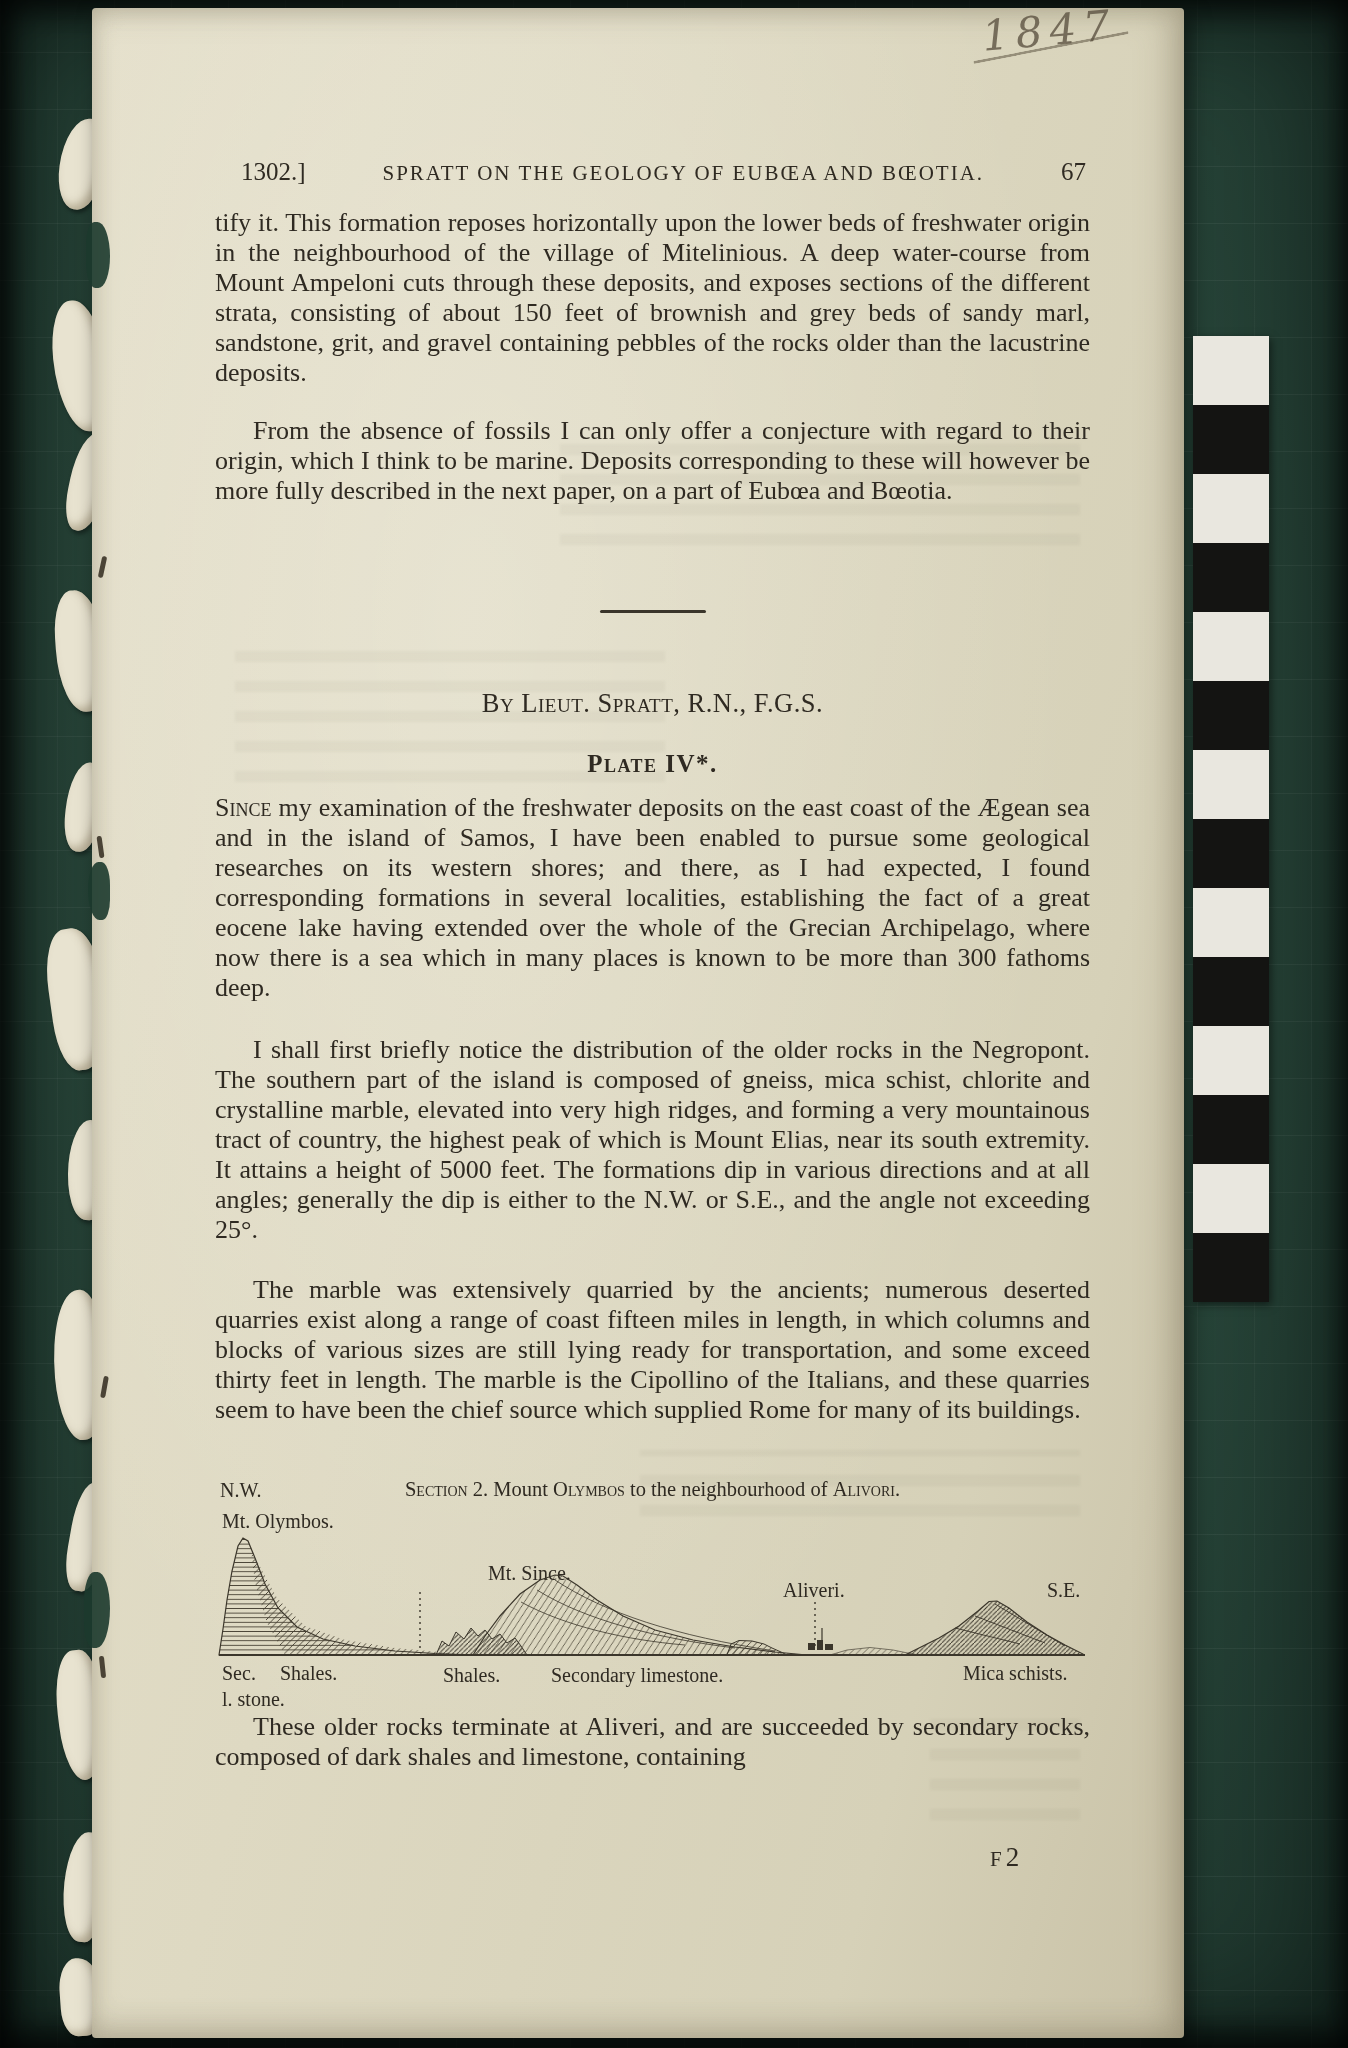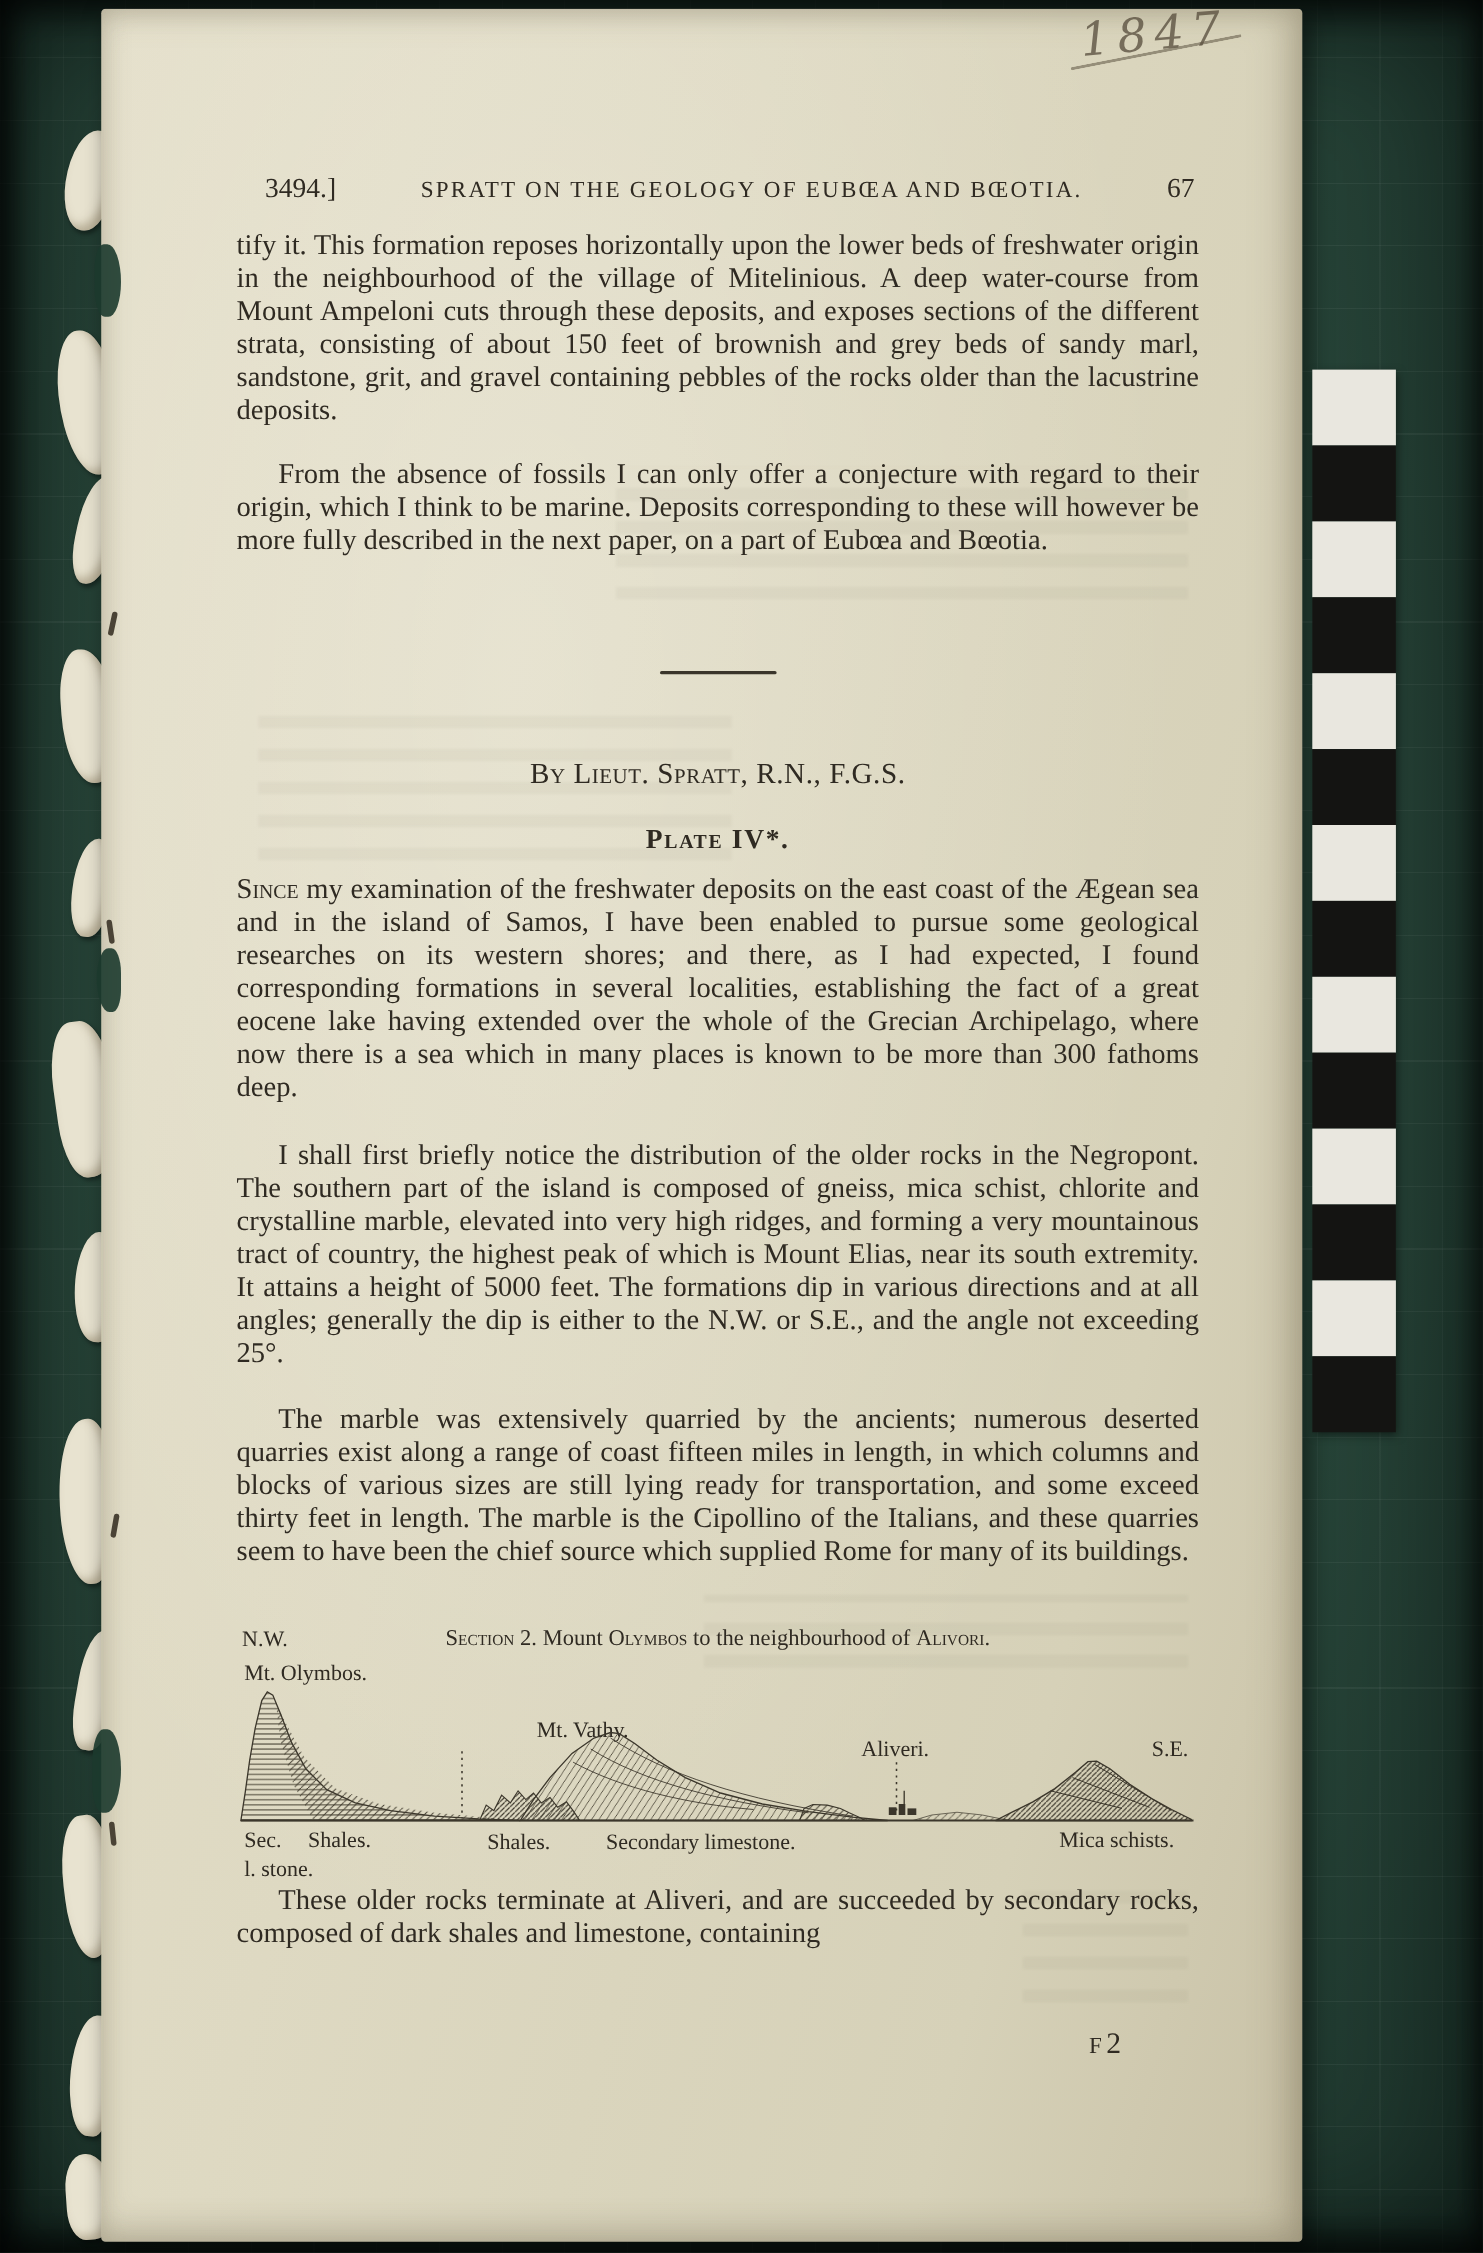--- a/index.html
+++ b/index.html
@@ -105,21 +105,21 @@
 
   <div class="ghost" style="left:560px;top:425px;width:520px;height:120px;"></div>
   <div class="ghost" style="left:235px;top:632px;width:430px;height:150px;"></div>
   <div class="ghost" style="left:640px;top:1450px;width:440px;height:66px;"></div>
   <div class="ghost" style="left:930px;top:1700px;width:150px;height:120px;"></div>
 
   <div class="print handwriting">1847</div>
   <div class="hand-stroke"></div>
 
   <div class="print pg-header">
-    <span class="hdr-year">3494.]</span>
+    <span class="hdr-year">1302.]</span>
     <span class="hdr-title">SPRATT ON THE GEOLOGY OF EUBŒA AND BŒOTIA.</span>
     <span class="hdr-page">67</span>
   </div>
 
   <p class="print para" style="top:208px;">tify it. This formation reposes horizontally upon the lower beds of freshwater origin in the neighbourhood of the village of Mitelinious. A deep water-course from Mount Ampeloni cuts through these deposits, and exposes sections of the different strata, consisting of about 150 feet of brownish and grey beds of sandy marl, sandstone, grit, and gravel containing pebbles of the rocks older than the lacustrine deposits.</p>
   <p class="print para ind" style="top:416px;">From the absence of fossils I can only offer a conjecture with regard to their origin, which I think to be marine. Deposits corresponding to these will however be more fully described in the next paper, on a part of Eubœa and Bœotia.</p>
 
   <div class="print rule"></div>
 
   <div class="print h2line sc">By Lieut. Spratt, R.N., F.G.S.</div>
@@ -130,21 +130,21 @@
   </p>
   <p class="print para ind" style="top:1035px;">I shall first briefly notice the distribution of the older rocks in the Negropont. The southern part of the island is composed of gneiss, mica schist, chlorite and crystalline marble, elevated into very high ridges, and forming a very mountainous tract of country, the highest peak of which is Mount Elias, near its south extremity. It attains a height of 5000 feet. The formations dip in various directions and at all angles; generally the dip is either to the N.W. or S.E., and the angle not exceeding 25°.</p>
   <p class="print para ind" style="top:1275px;">The marble was extensively quarried by the ancients; numerous deserted quarries exist along a range of coast fifteen miles in length, in which columns and blocks of various sizes are still lying ready for transportation, and some exceed thirty feet in length. The marble is the Cipollino of the Italians, and these quarries seem to have been the chief source which supplied Rome for many of its buildings.</p>
 
   <div class="print figure">
     <span class="flabel" style="left:5px;top:3px;">N.W.</span>
     <div class="fcaption">
       <span class="sc">Section 2.</span><span> Mount </span><span class="sc">Olymbos</span><span> to the neighbourhood of </span><span class="sc">Alivori.</span>
     </div>
     <span class="flabel" style="left:7px;top:34px;">Mt. Olymbos.</span>
-    <span class="flabel" style="left:273px;top:86px;">Mt. Vathy.</span>
+    <span class="flabel" style="left:273px;top:86px;">Mt. Since.</span>
     <span class="flabel" style="left:568px;top:103px;">Aliveri.</span>
     <span class="flabel" style="left:832px;top:103px;">S.E.</span>
 
     <svg class="fig-svg" viewBox="0 0 875 132" xmlns="http://www.w3.org/2000/svg">
       <defs>
         <pattern id="hH" width="6" height="4.6" patternUnits="userSpaceOnUse">
           <path d="M0,2.3 H6" stroke="#433d30" stroke-width="0.9"></path>
         </pattern>
         <pattern id="hD" width="6.5" height="6.5" patternUnits="userSpaceOnUse">
           <path d="M6.5,0 L0,6.5" stroke="#433d30" stroke-width="0.9"></path>

